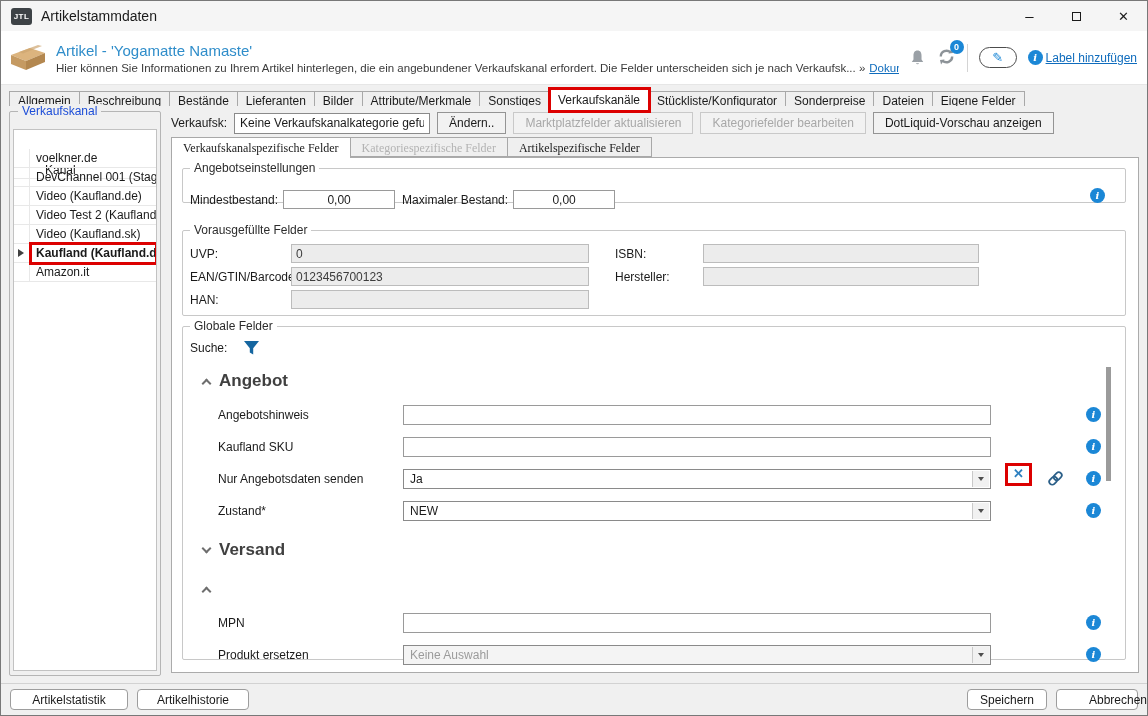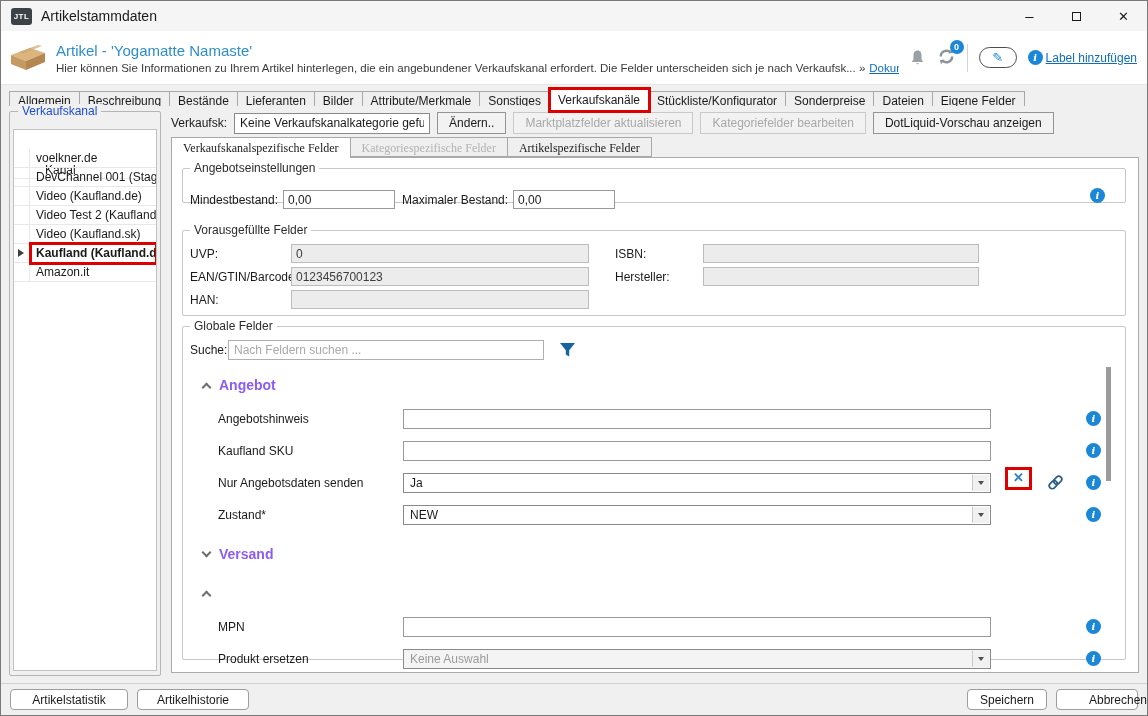--- a/index.html
+++ b/index.html
@@ -94,40 +94,40 @@
   .panel { position:absolute; top:51px; left:5px; right:8px; bottom:10px; background:#fff;
     border:1px solid #ababab; }
 
   .groupbox { position:absolute; border:1px solid #c8c8c8; border-radius:2px; background:#fff; }
   .gb-legend { position:absolute; top:-8px; left:7px; background:#fff; padding:0 4px; color:#2c2c2c; }
   .gb1 { left:10px; right:12px; top:10px; height:35px; }
   .gb2 { left:10px; right:12px; top:72px; height:86px; }
   .gb3 { left:10px; right:12px; top:168px; bottom:12px; }
 
   .tb { height:19px; border:1px solid #9a9a9a; background:#fff; font:inherit; padding:0 4px; color:#1a1a1a; }
-  .tb.num { text-align:left; }
+  .tb.num { text-align:center; }
   .tb.disabled { background:#ececec; border-color:#bcbcbc; color:#3c3c3c; }
 
   .gb1-row { position:absolute; left:7px; top:21px; display:flex; align-items:center; }
   .gb1-row .lbl { margin-right:5px; }
   .fs-info { position:absolute; right:20px; top:19px; }
 
   .gb2-row { position:absolute; left:7px; display:flex; align-items:center; }
   .gb2-row .pl1 { width:101px; flex:none; }
   .gb2-row .pl2 { width:88px; flex:none; margin-left:26px; }
 
   
   .search-row { display:flex; align-items:center; margin:13px 0 0 7px; }
   .search-row .lbl { width:38px; flex:none; }
   .search-input { width:316px; height:20px; border:1px solid #b0b0b0; font:inherit; padding:0 5px; }
   .search-input::placeholder { color:#a9a9a9; }
   .filter-icon { margin-left:15px; cursor:pointer; display:flex; }
 
   .section-hd { display:flex; align-items:center; gap:9px; margin:17px 0 0 20px; cursor:pointer; height:16px; }
-  .section-hd b { color:#8b5cf6; font-size:14px; }
+  .section-hd b { color:#404040; font-size:17px; }
   .chevron { display:inline-block; width:7px; height:7px; border-right:2px solid #6e6e6e;
     border-bottom:2px solid #6e6e6e; flex:none; }
   .chevron.up { transform:rotate(-135deg); margin-top:4px; }
   .chevron.down { transform:rotate(45deg); margin-bottom:3px; }
 
   .f-rows { margin-top:10px; }
   .f-row { height:32px; display:flex; align-items:center; padding-left:35px; position:relative; }
   .f-label { width:185px; flex:none; }
   .f-control { width:588px; flex:none; }
   .f-input { width:100%; height:20px; border:1px solid #9a9a9a; background:#fff; font:inherit; padding:0 5px; }
@@ -315,21 +315,20 @@
             <span class="pl1">HAN:</span>
             <input class="tb disabled" style="width: 298px;" disabled="" value="">
           </div>
         </div>
 
         <div class="groupbox gb3">
           <span class="gb-legend">Globale Felder</span>
 
           <div class="search-row">
             <span class="lbl">Suche:</span>
-            <input class="search-input" placeholder="Nach Feldern suchen ..." style="">
             <span class="filter-icon">
               <svg width="17" height="16" viewBox="0 0 17 16">
                   <path d="M1 1 H16 L10.2 8.2 V14.6 L6.8 12.4 V8.2 Z" fill="#1566a0"></path>
                 </svg>
             </span>
           </div>
 
           <div class="section-hd">
             <span class="chevron up"></span>
             <b>Angebot</b>

